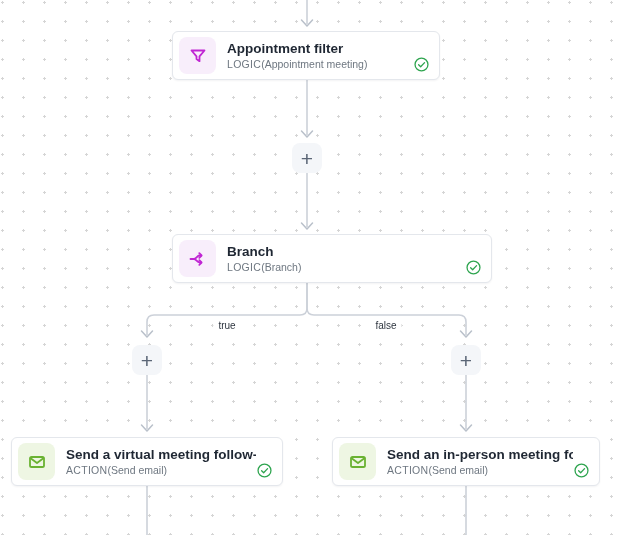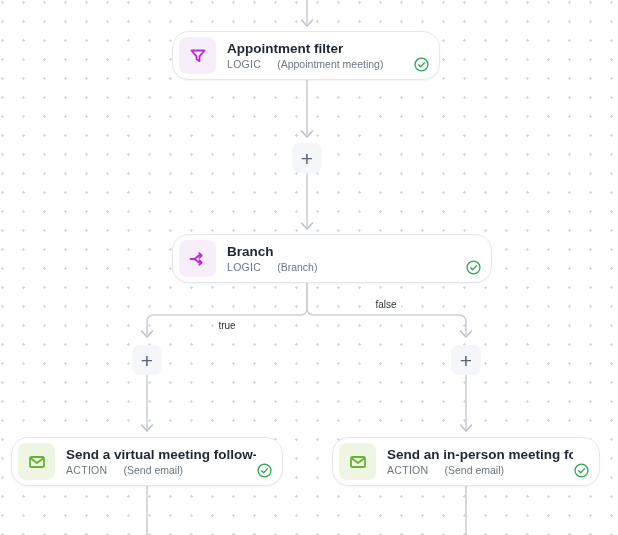--- a/index.html
+++ b/index.html
@@ -8,34 +8,34 @@
     font-family:"Liberation Sans","DejaVu Sans",sans-serif;
     background-color:#ffffff;
     background-image:radial-gradient(circle,#d5d5d5 1.1px,transparent 1.2px);
     background-size:21px 19px;background-position:13px 12px;
   }
   .edges{position:absolute;left:0;top:0;pointer-events:none;}
   .edges path,.edges polyline{fill:none;stroke:var(--line,#ccd1d9);stroke-width:1.6;}
   .edges polyline{stroke:var(--chevron,#b9c0ca);stroke-width:1.5;stroke-linecap:round;stroke-linejoin:round;}
   .node{
     position:absolute;height:49px;box-sizing:border-box;background:#fff;
-    border:1px solid #e4e7ec;border-radius:17px;display:flex;align-items:center;
+    border:1px solid #e4e7ec;border-radius:6px;display:flex;align-items:center;
     box-shadow:0 1px 2px rgba(16,24,40,.05);cursor:pointer;
   }
   .icon-box{width:37px;height:37px;border-radius:8px;margin-left:6px;flex:0 0 auto;
     display:flex;align-items:center;justify-content:center;}
   .icon-box.logic{background:var(--logic-bg,#f8eefb);}
   .icon-box.action{background:var(--action-bg,#eef6e3);}
   .icon-box.logic svg{stroke:var(--logic-accent,#c026d3);}
   .icon-box.action svg{stroke:var(--action-accent,#6ab232);}
   .icon-box svg{fill:none;stroke-width:1.8;stroke-linecap:round;stroke-linejoin:round;}
   .node-text{margin-left:11px;min-width:0;padding-right:26px;}
   .node-title{font-size:13.5px;font-weight:600;color:#1f2733;line-height:17px;
     white-space:nowrap;overflow:hidden;}
-  .node-sub{font-size:10.5px;color:#6e7781;line-height:14px;white-space:nowrap;display:flex;gap:16px;}
+  .node-sub{font-size:10.5px;color:#6e7781;line-height:14px;white-space:nowrap;display:flex;gap:0;}
   .node-type{letter-spacing:.3px;}
   .check{position:absolute;right:9px;bottom:6px;width:17px;height:17px;}
   .check svg{fill:none;stroke:var(--check,#2da44e);stroke-width:1.5;stroke-linecap:round;stroke-linejoin:round;}
   .plus-btn{
     position:absolute;width:30px;height:30px;border-radius:8px;background:#f4f6f9;
     display:flex;align-items:center;justify-content:center;cursor:pointer;
     color:#5b6676;font-size:21px;font-weight:300;line-height:1;user-select:none;
   }
   .edge-label{
     position:absolute;transform:translate(-50%,-50%);background:#fff;padding:0 5px;
@@ -110,21 +110,21 @@
     </div>
     <div class="check">
       <svg width="17" height="17" viewBox="0 0 20 20">
           <circle cx="10" cy="10" r="7.6"></circle>
           <path d="M6.6 10.3l2.4 2.4 4.6-4.9"></path>
         </svg>
     </div>
   </div>
 
   <div class="edge-label" style="left:227px;top:325px">true</div>
-  <div class="edge-label" style="left:386px;top:304px">false</div>
+  <div class="edge-label" style="left:386px;top:325px">false</div>
 
   <div class="plus-btn" style="left:132px;top:345px">
     <span>+</span>
   </div>
 
   <div class="plus-btn" style="left:451px;top:345px">
     <span>+</span>
   </div>
 
   <div class="node" style="left:11px;top:437px;width:272px">

